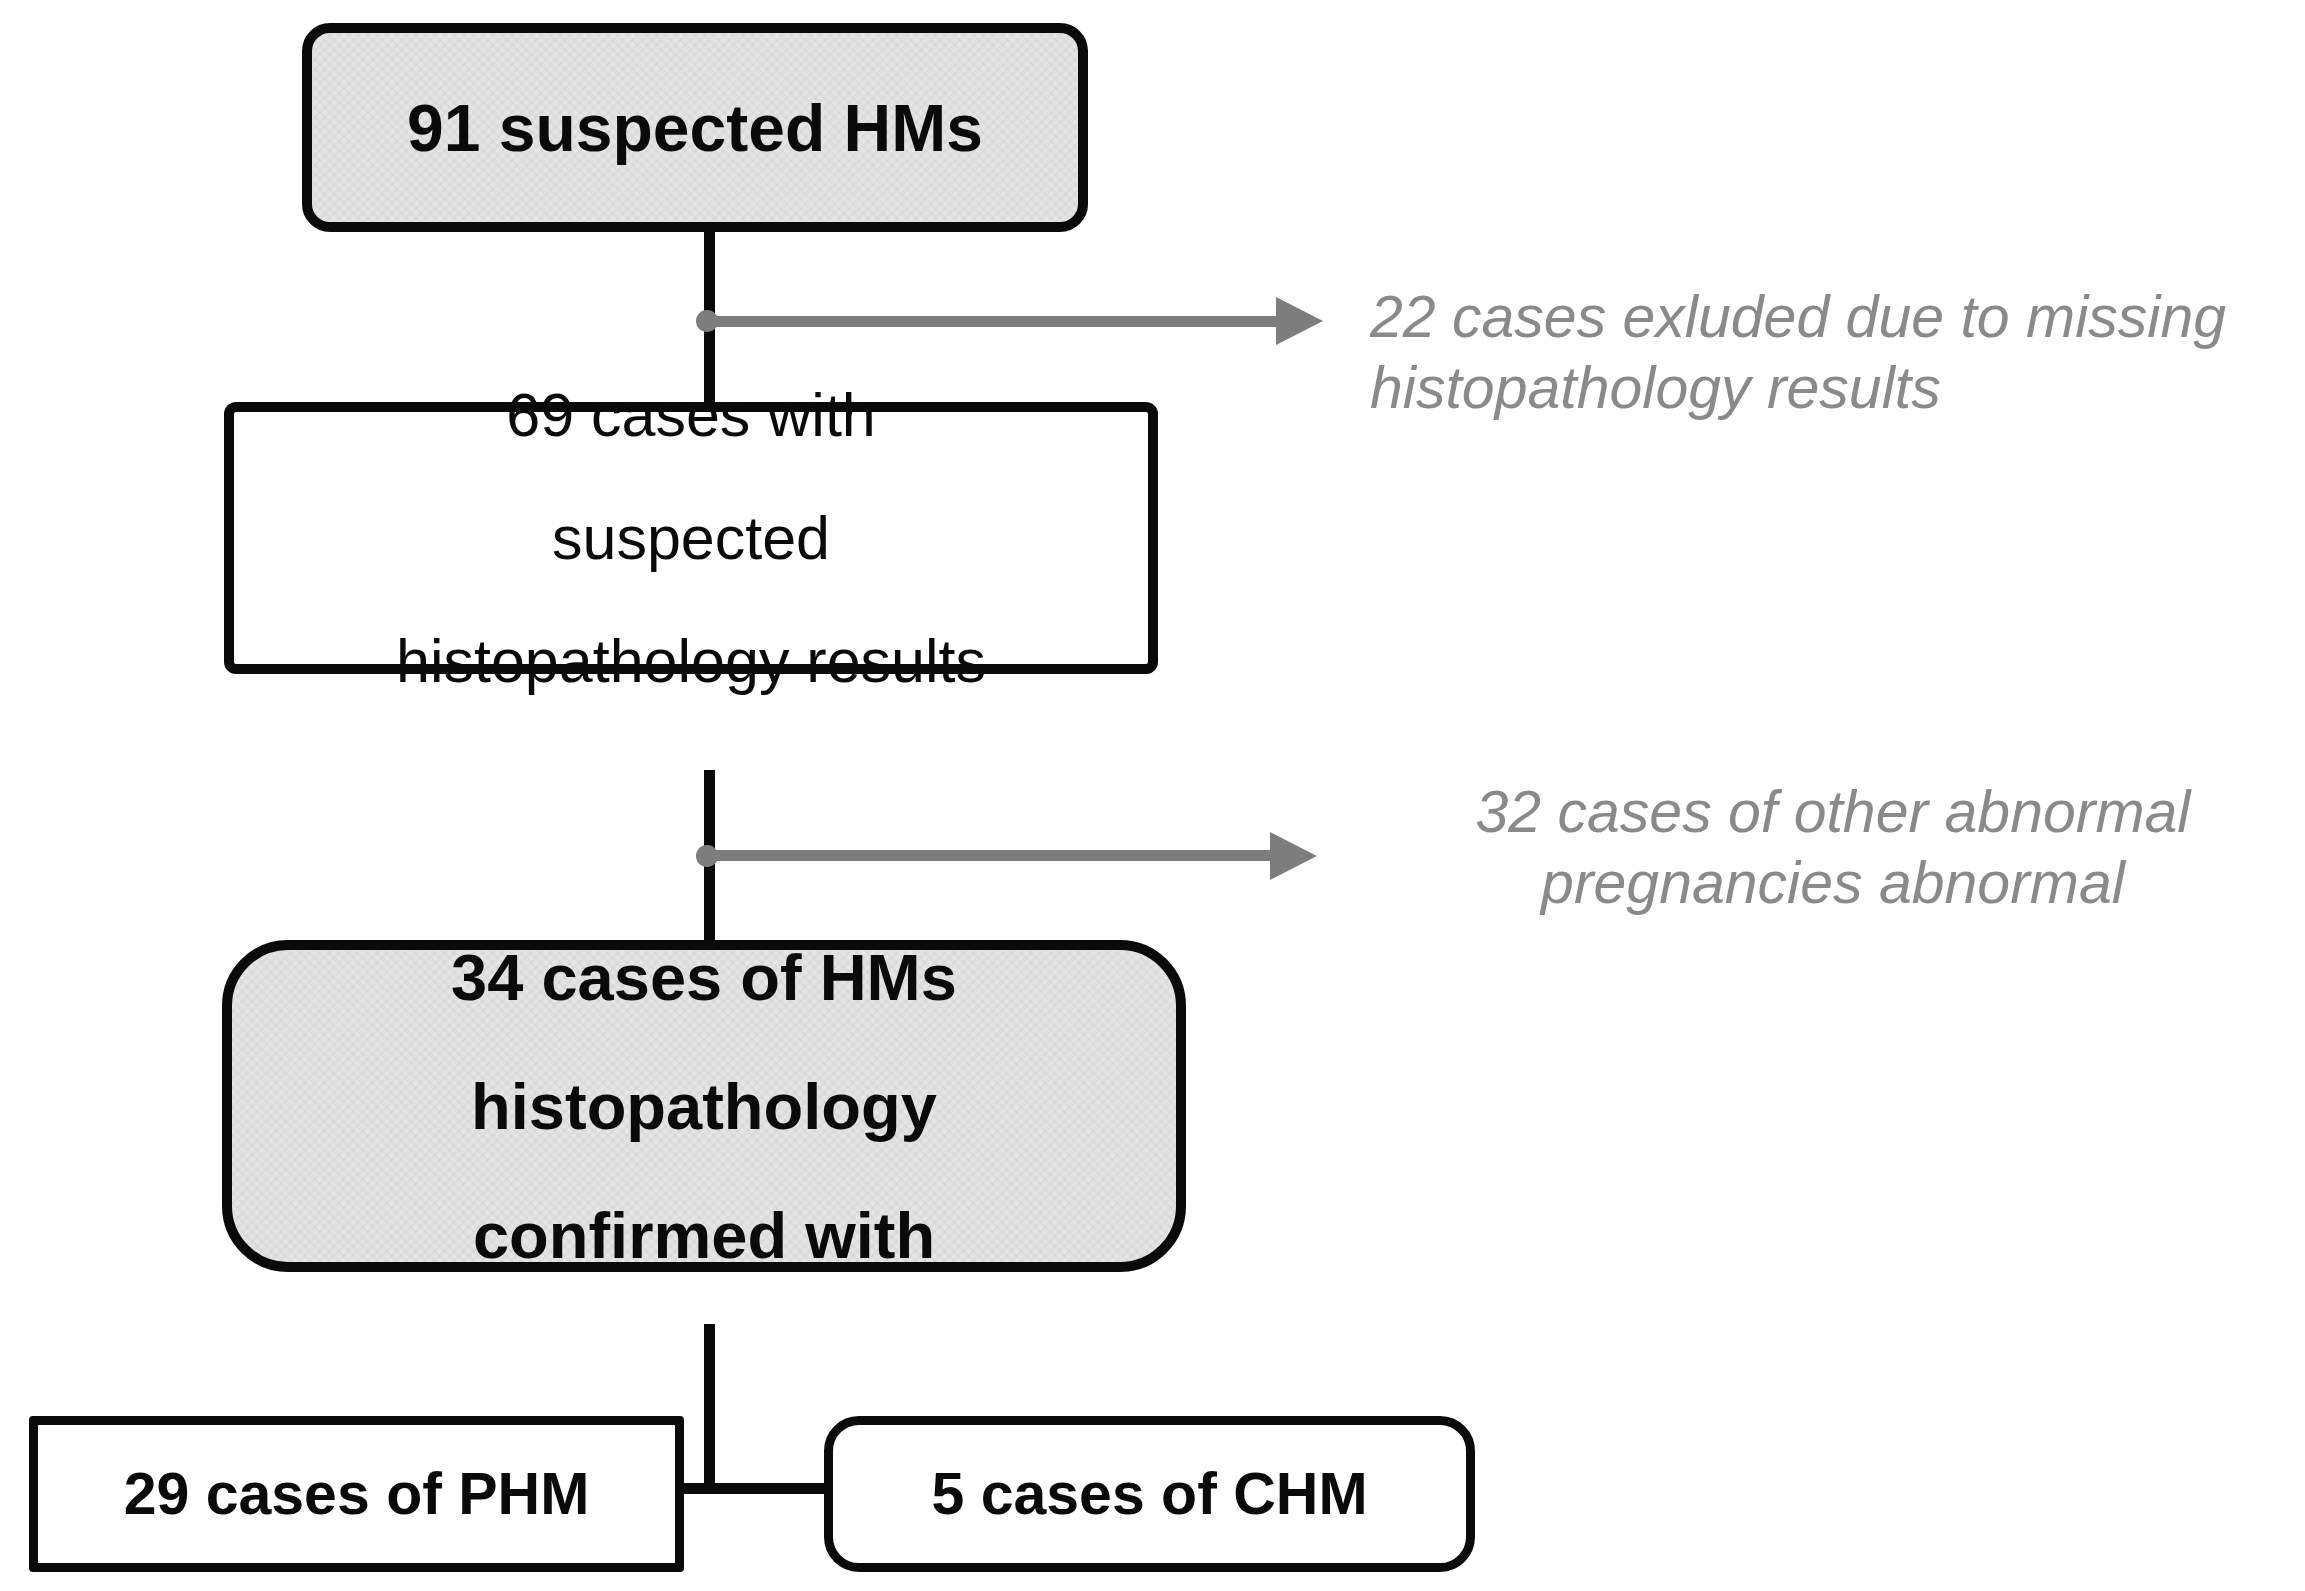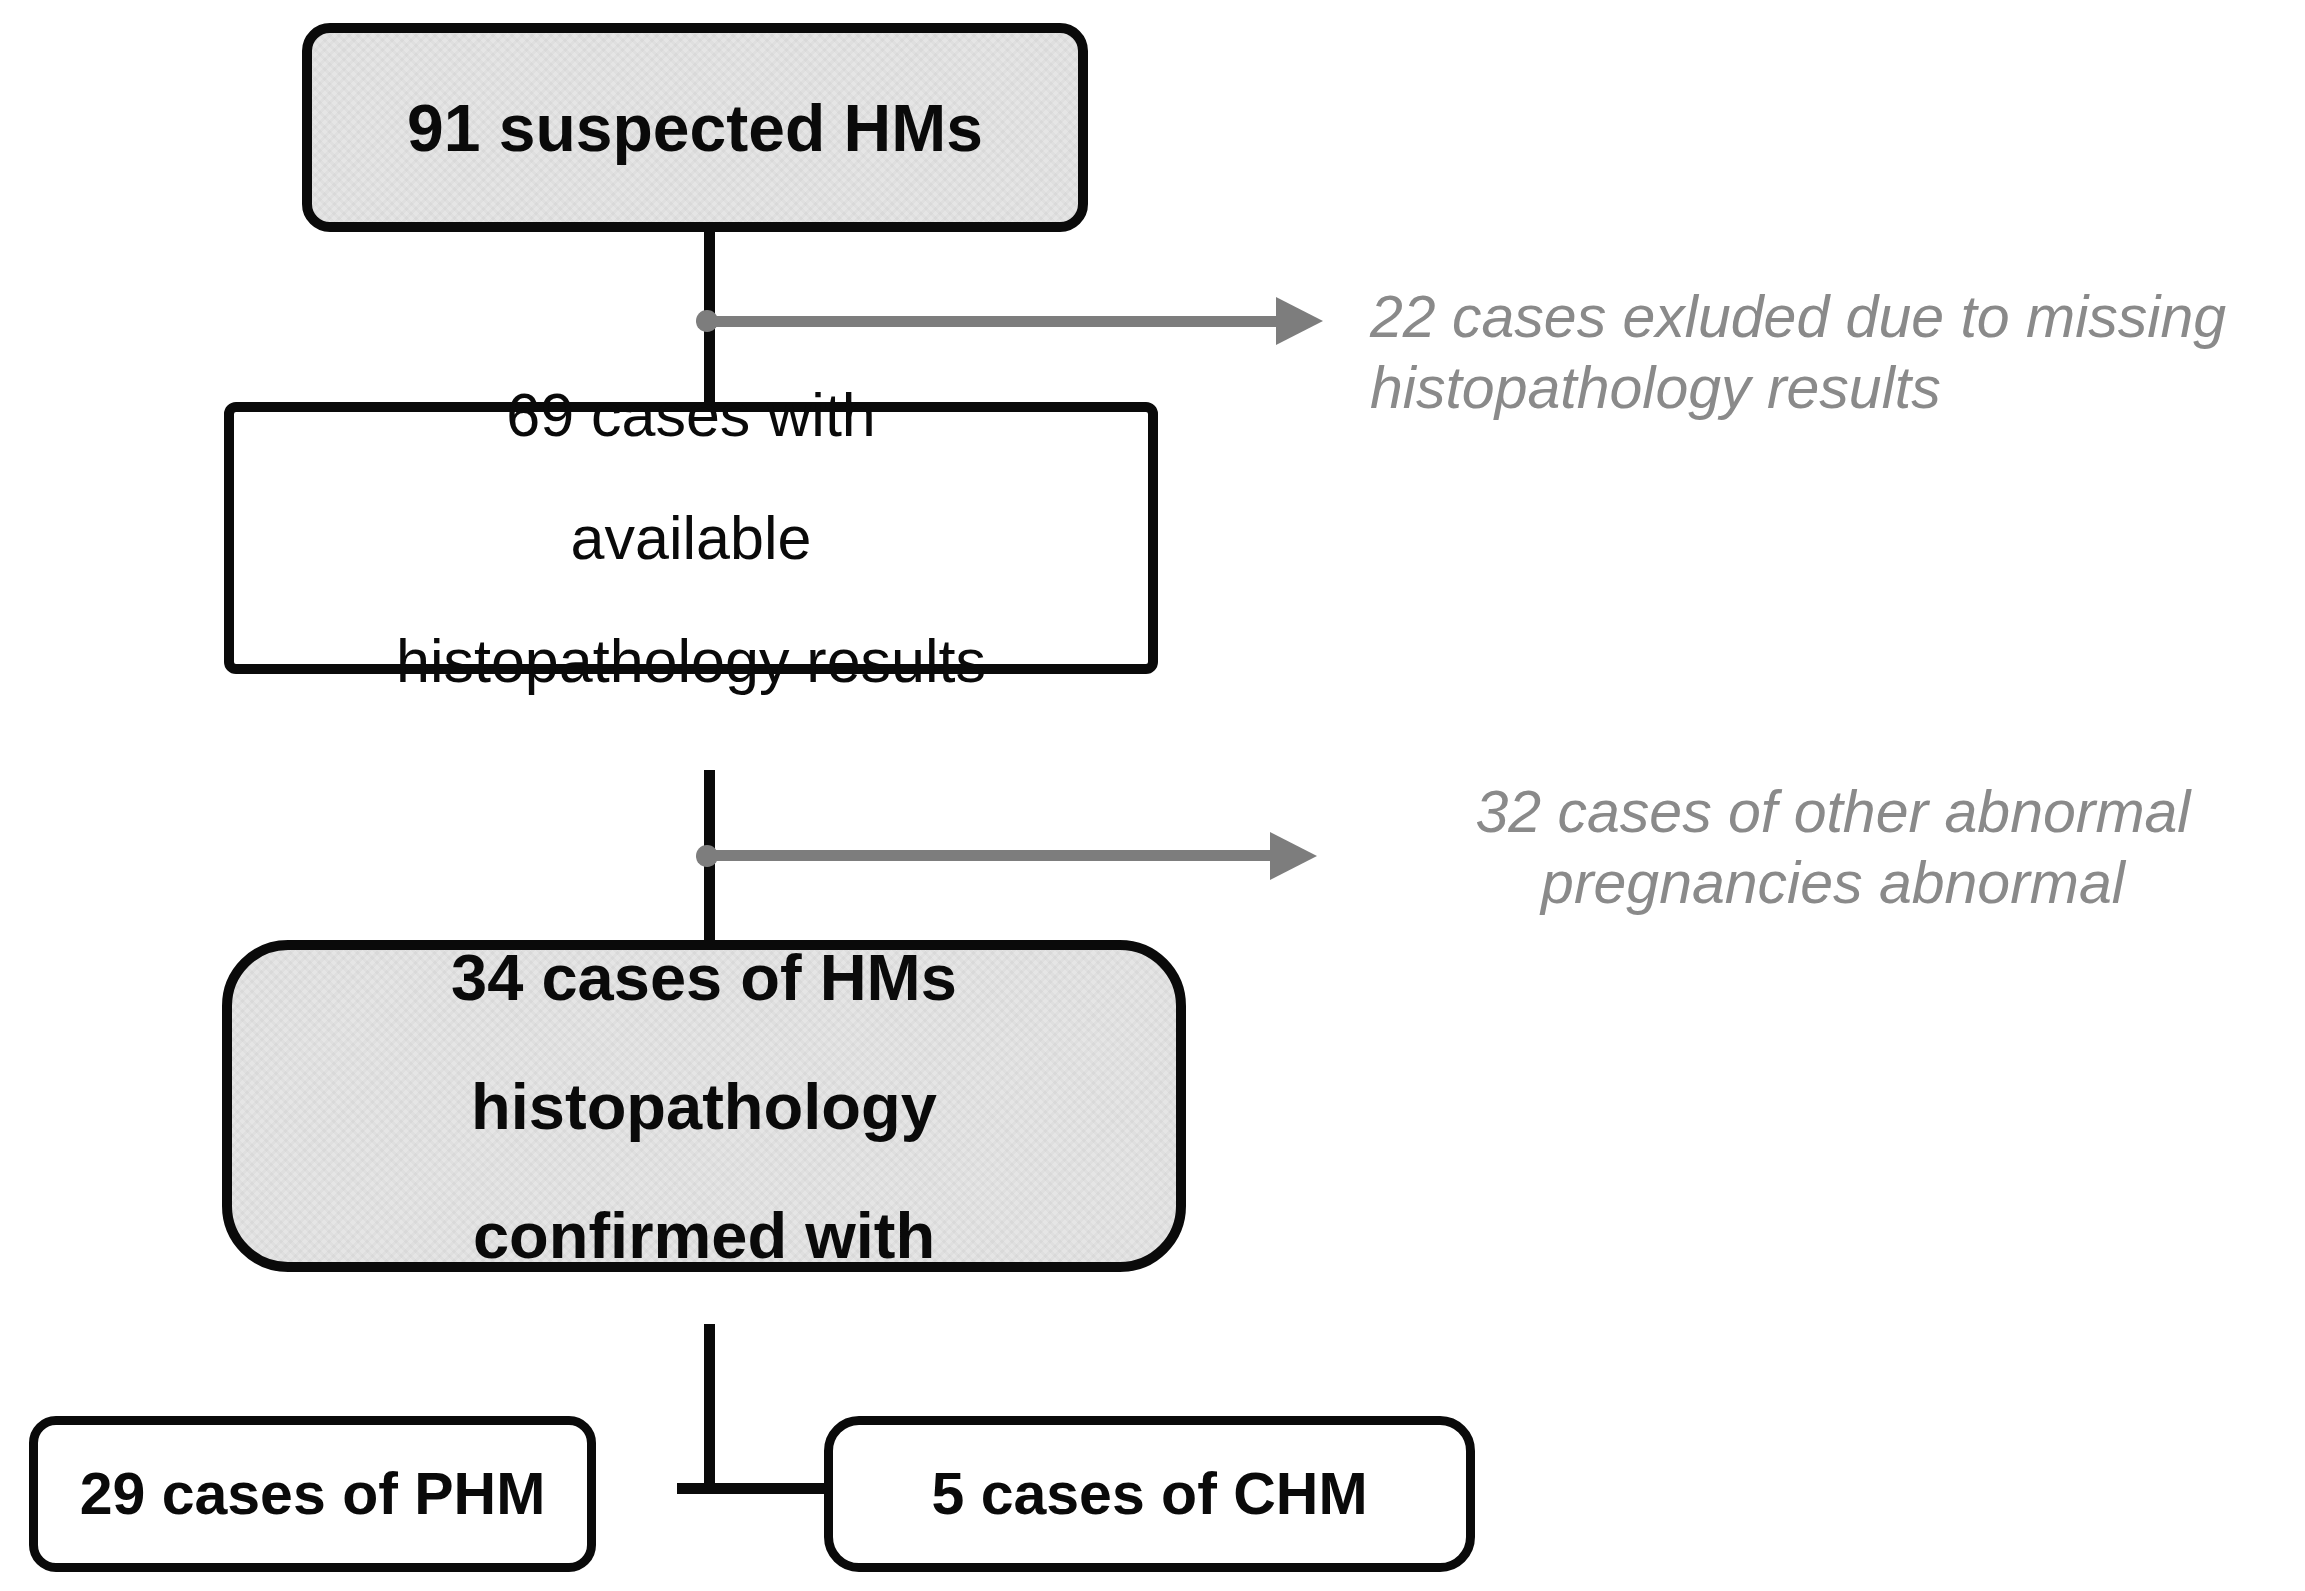--- a/index.html
+++ b/index.html
@@ -43,22 +43,22 @@
     left: 224px; top: 402px; width: 934px; height: 272px;
     border-radius: 12px;
     font-size: 61px; font-weight: 400; line-height: 123px;
   }
   #box-confirmed {
     left: 222px; top: 940px; width: 964px; height: 332px;
     border-radius: 66px;
     font-size: 65px; font-weight: 700; line-height: 129px;
   }
   #box-phm {
-    left: 29px; top: 1416px; width: 567px; height: 156px;
-    border-width: 9.8px; border-radius: 27px;
+    left: 29px; top: 1416px; width: 655px; height: 156px;
+    border-width: 9.8px; border-radius: 4px;
     font-size: 59px; font-weight: 700;
   }
   #box-chm {
     left: 824px; top: 1416px; width: 651px; height: 156px;
     border-width: 9.8px; border-radius: 35px;
     font-size: 59px; font-weight: 700;
   }
 
   .vline {
     position: absolute;
@@ -131,21 +131,21 @@
     <div class="arrow-head"></div>
   </div>
 
   <div id="annotation-1" class="annotation">
     <div>22 cases exluded due to missing</div>
     <div>histopathology results</div>
   </div>
 
   <div id="box-available" class="box white">
     <div>69 cases with</div>
-    <div>available</div>
+    <div>suspected</div>
     <div>histopathology results</div>
   </div>
 
   <div id="vline-2" class="vline"></div>
 
   <div id="arrow-2" class="gray-arrow">
     <div class="arrow-dot"></div>
     <div class="arrow-shaft"></div>
     <div class="arrow-head"></div>
   </div>

